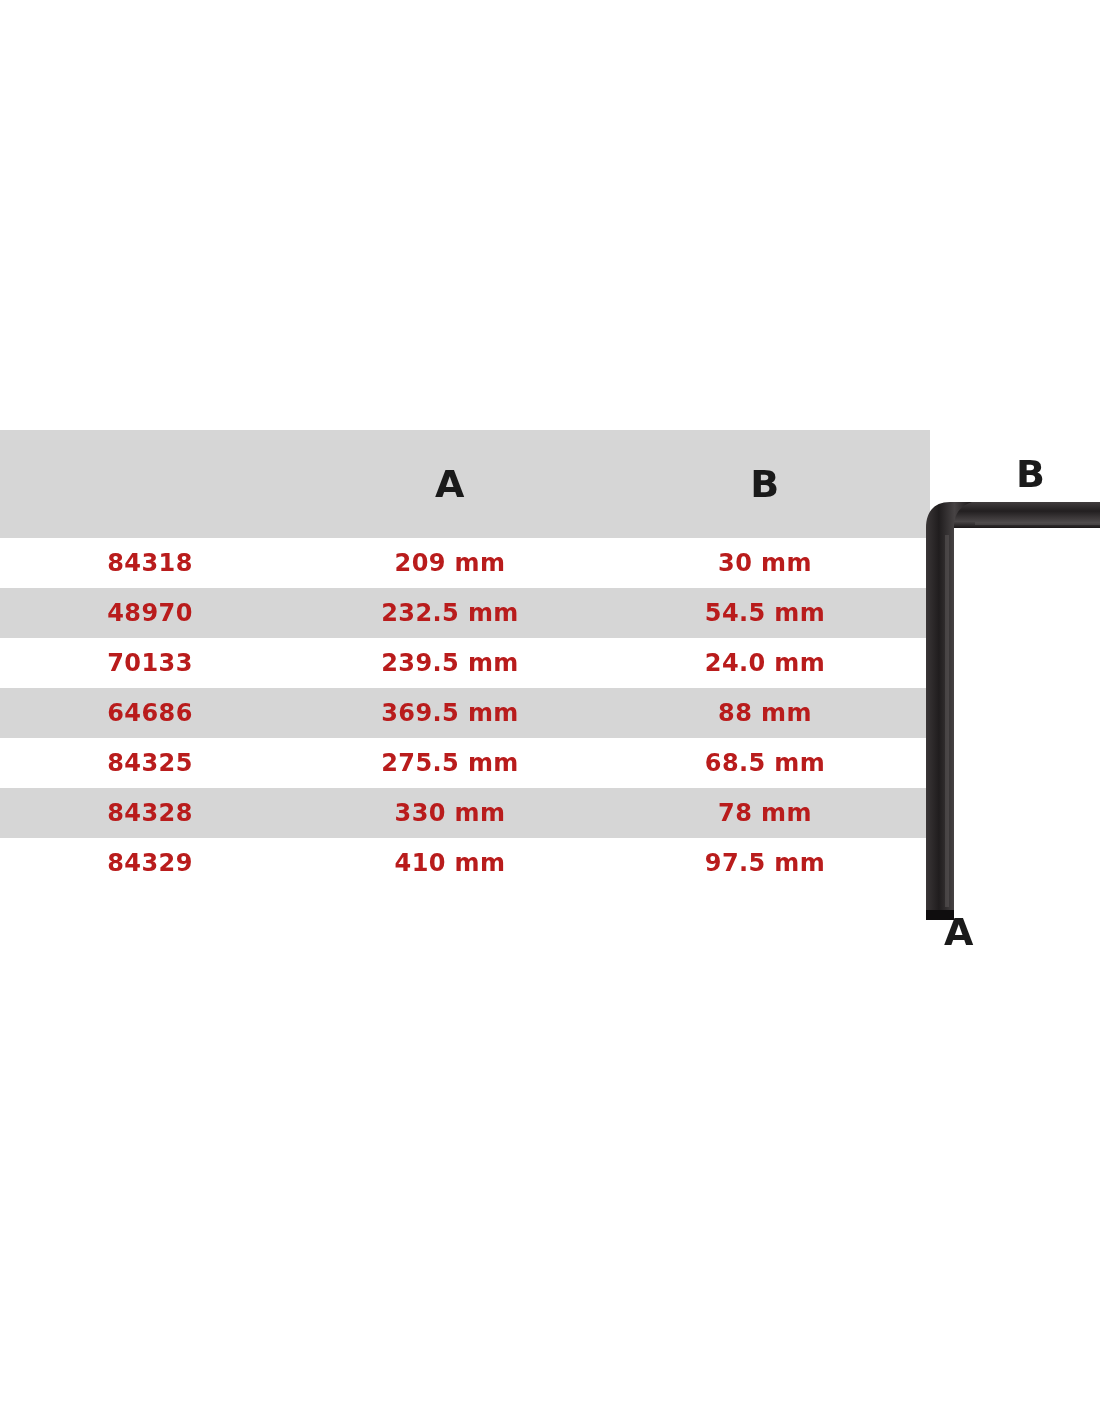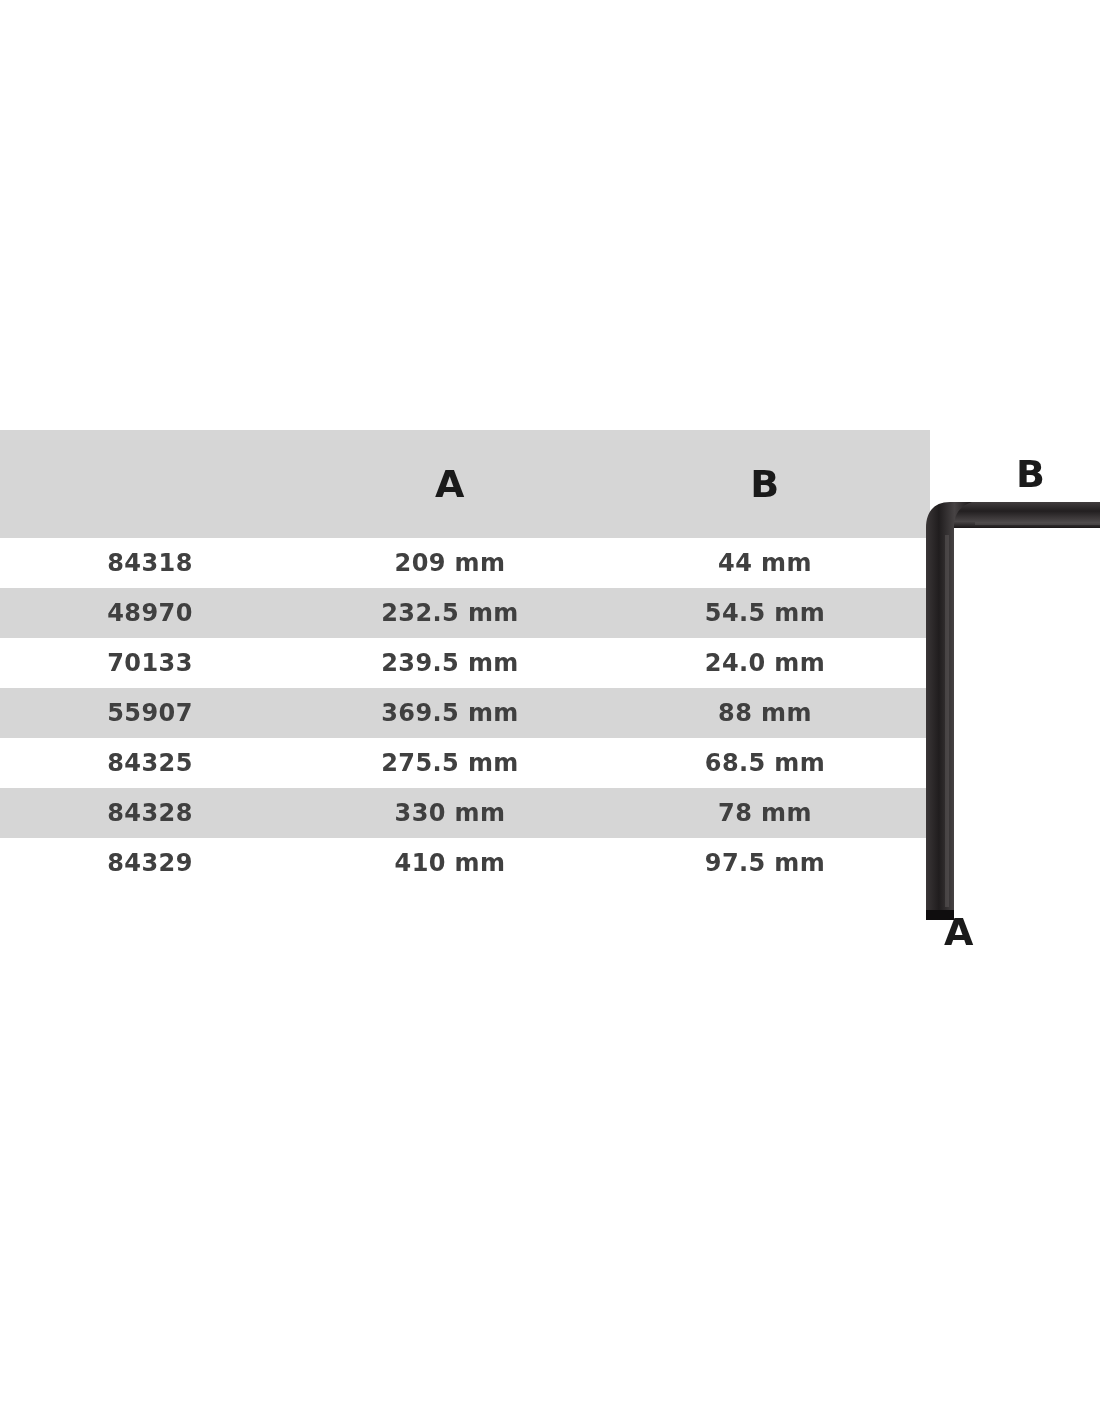--- a/index.html
+++ b/index.html
@@ -41,21 +41,21 @@
     vertical-align: middle;
     padding: 0;
     letter-spacing: 0.5px;
   }
   table.spec thead th.blank { }
 
   table.spec tbody td {
     height: 50px;
     font-size: 24px;
     font-weight: bold;
-    color: #404040;
+    color: #b91c1c;
     text-align: center;
     vertical-align: middle;
     padding: 0;
     letter-spacing: 0.4px;
   }
   table.spec tbody tr.odd td {
     background: #ffffff;
   }
   table.spec tbody tr.even td {
     background: #d6d6d6;
@@ -96,34 +96,34 @@
       <tr>
         <th class="blank"></th>
         <th>A</th>
         <th>B</th>
       </tr>
     </thead>
     <tbody>
       <tr class="odd">
         <td>84318</td>
         <td>209 mm</td>
-        <td>44 mm</td>
+        <td>30 mm</td>
       </tr>
       <tr class="even">
         <td>48970</td>
         <td>232.5 mm</td>
         <td>54.5 mm</td>
       </tr>
       <tr class="odd">
         <td>70133</td>
         <td>239.5 mm</td>
         <td>24.0 mm</td>
       </tr>
       <tr class="even">
-        <td>55907</td>
+        <td>64686</td>
         <td>369.5 mm</td>
         <td>88 mm</td>
       </tr>
       <tr class="odd">
         <td>84325</td>
         <td>275.5 mm</td>
         <td>68.5 mm</td>
       </tr>
       <tr class="even">
         <td>84328</td>

